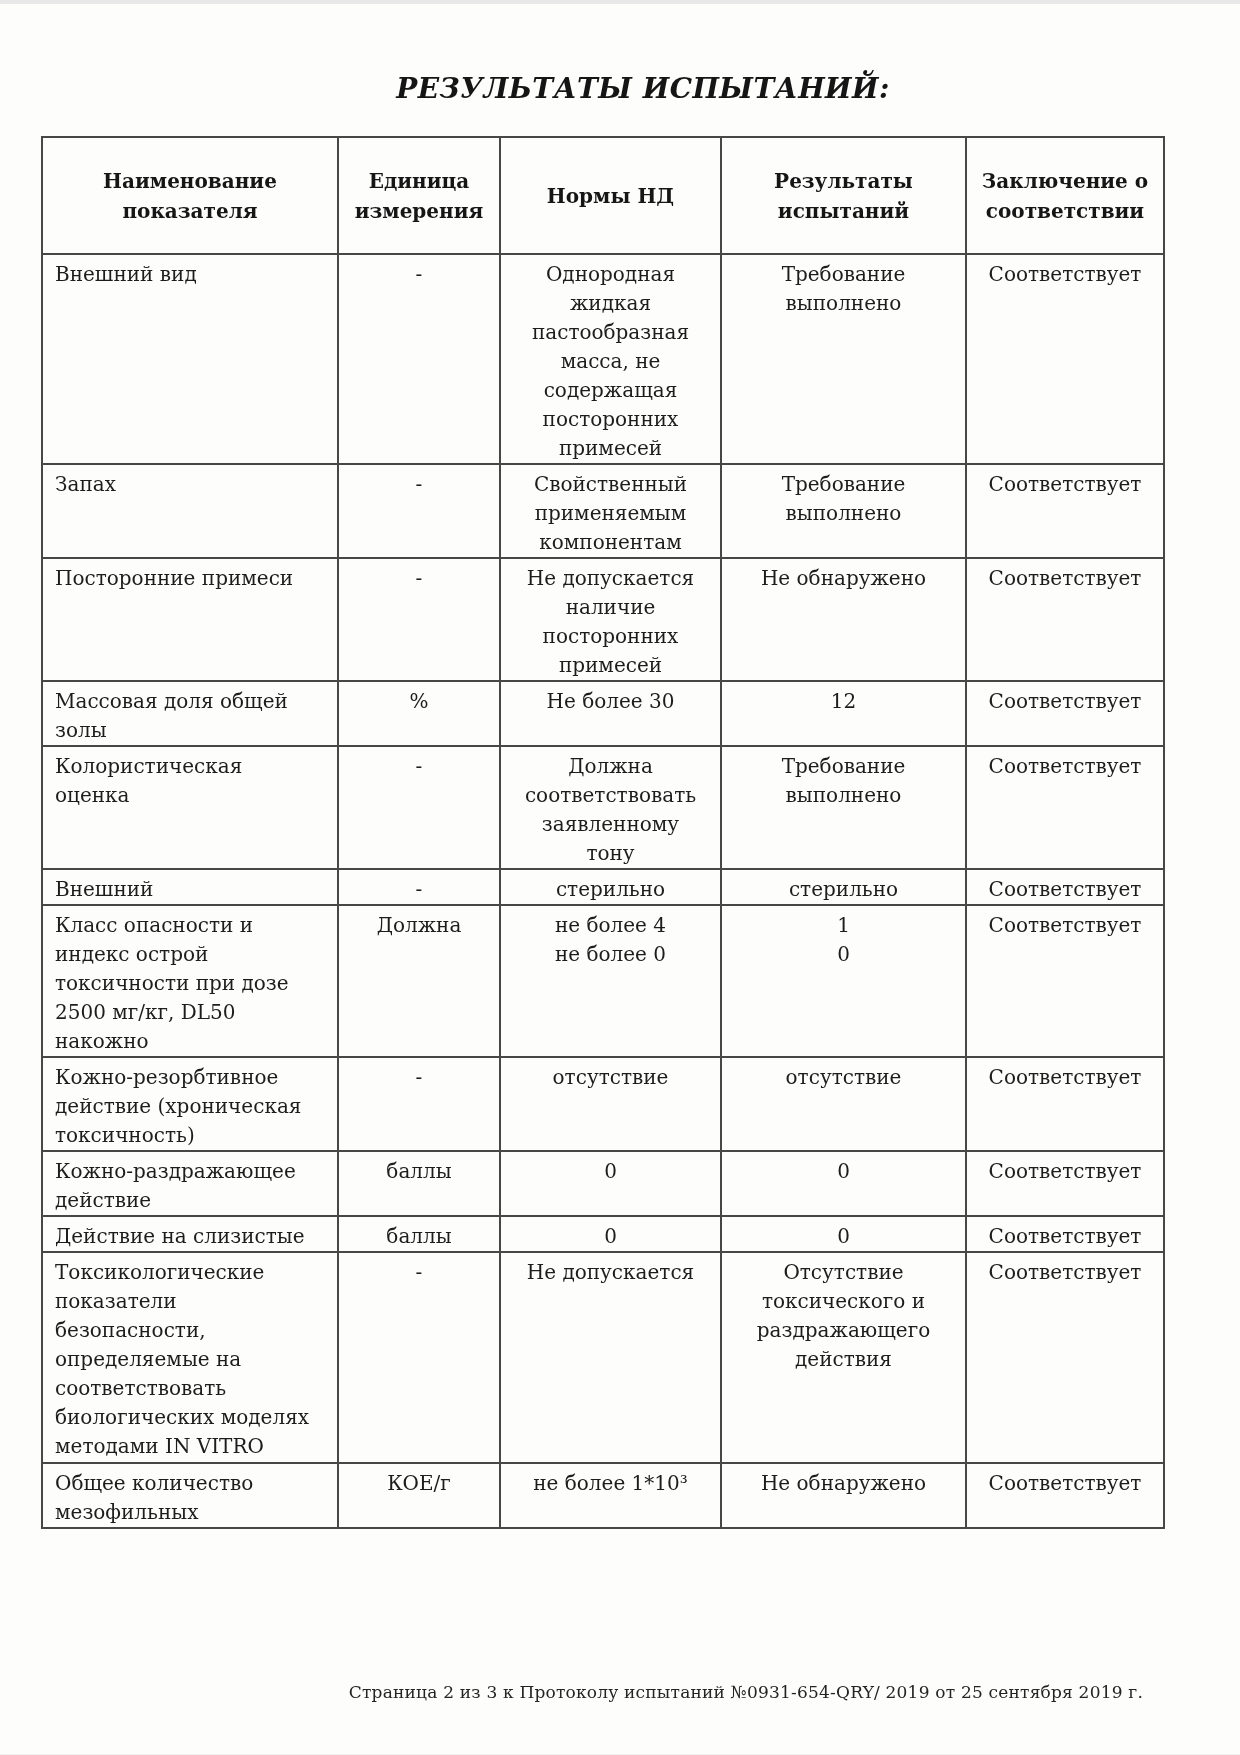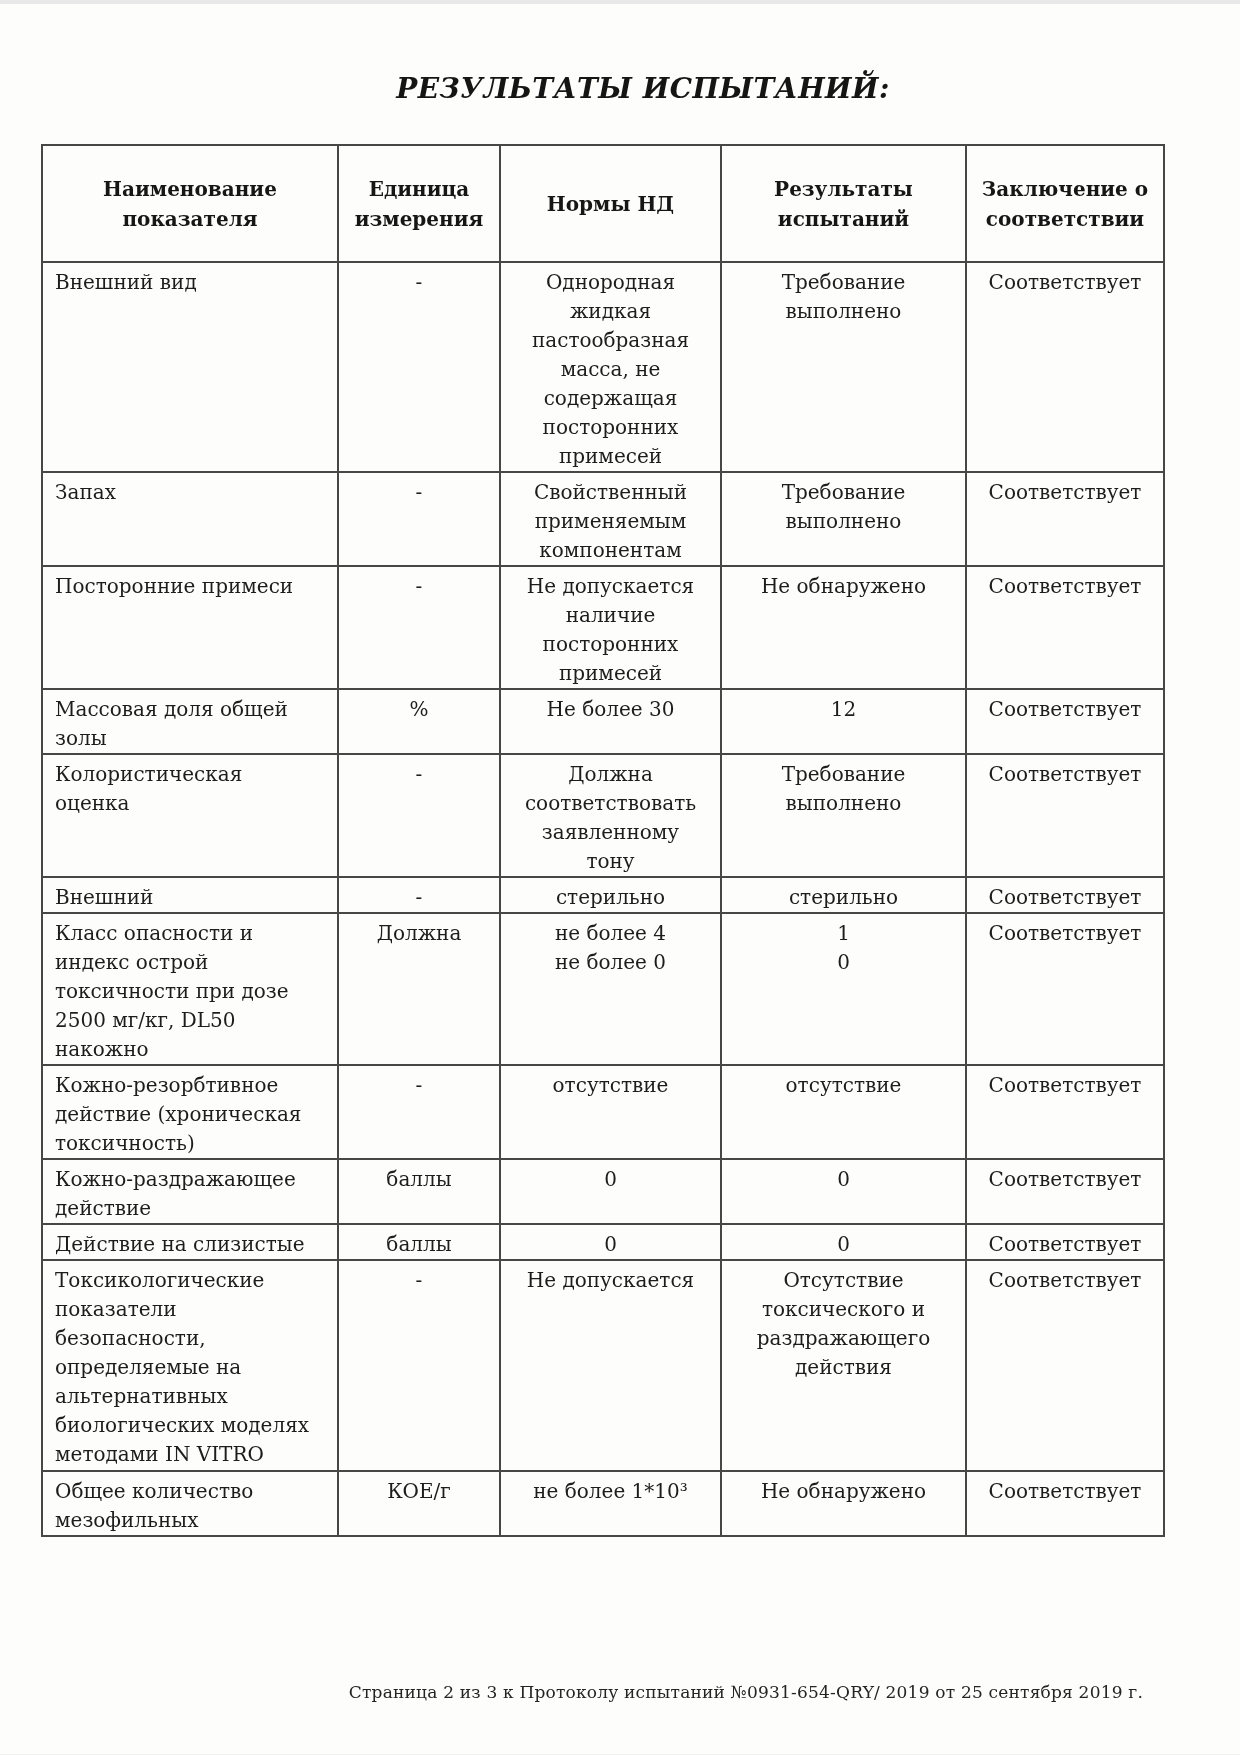--- a/index.html
+++ b/index.html
@@ -24,21 +24,21 @@
     text-align: center;
     font-style: italic;
     font-weight: bold;
     font-size: 28px;
     letter-spacing: 0.5px;
     color: #151515;
   }
   table.results {
     position: absolute;
     left: 41px;
-    top: 140px;
+    top: 132px;
     width: 1122px;
     border-collapse: collapse;
     table-layout: fixed;
   }
   table.results th, table.results td {
     border: 2px solid #474747;
     white-space: pre-line;
     box-sizing: border-box;
   }
   table.results th {
@@ -213,21 +213,21 @@
         <td class="c-norm">0</td>
         <td class="c-result">0</td>
         <td class="c-concl">Соответствует</td>
       </tr>
 
       <tr style="height:211px">
         <td class="c-name">Токсикологические
 показатели
 безопасности,
 определяемые на
-альтернативных
+соответствовать
 биологических моделях
 методами IN VITRO</td>
         <td class="c-unit">-</td>
         <td class="c-norm">Не допускается</td>
         <td class="c-result">Отсутствие
 токсического и
 раздражающего
 действия</td>
         <td class="c-concl">Соответствует</td>
       </tr>

